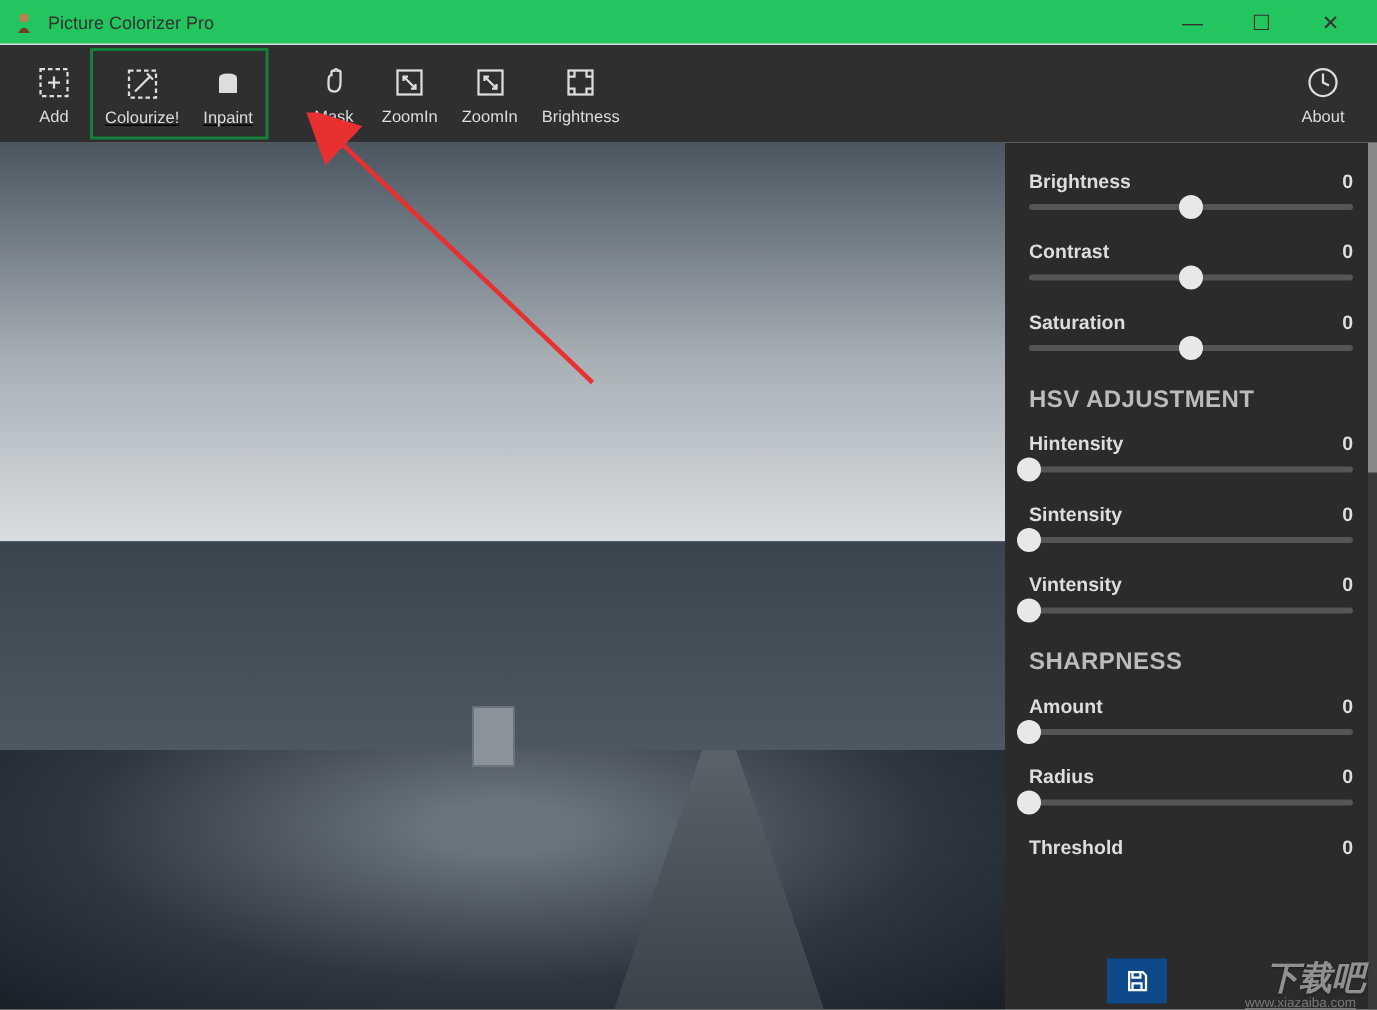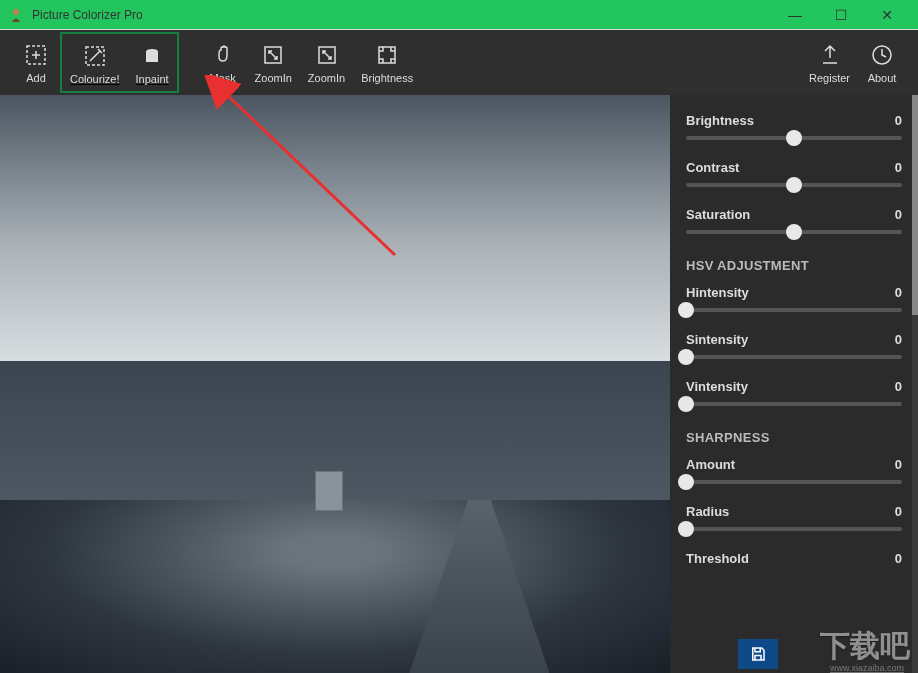--- a/index.html
+++ b/index.html
@@ -27,27 +27,27 @@
 .pier { position: absolute; bottom: 0; right: 18%; width: 140px; height: 30%; background: linear-gradient(to top, #3a424a 0%, #5a626a 100%); clip-path: polygon(42% 0%, 58% 0%, 100% 100%, 0% 100%); }
 .cabin { position: absolute; top: 65%; left: 47%; width: 28px; height: 40px; background: #8a929a; border: 1px solid #6a727a; }
 
 .arrow-annotation { position: absolute; top: 75px; left: 115px; pointer-events: none; }
 
 .side-panel { width: 248px; background: #2b2b2b; color: #ddd; padding: 12px 0 0 0; overflow-y: hidden; position: relative; }
 .slider-row { padding: 6px 16px 14px 16px; }
 .slider-header { display: flex; justify-content: space-between; font-size: 13px; margin-bottom: 8px; font-weight: 600; }
 .slider-track { position: relative; height: 4px; background: #555; border-radius: 2px; }
 .slider-thumb { position: absolute; top: -6px; width: 16px; height: 16px; background: #e8e8e8; border-radius: 50%; margin-left: -8px; }
-.section-header { font-size: 13px; font-weight: 700; color: #bbb; padding: 10px 12px 6px 16px; letter-spacing: 0.3px; }
+.section-header { font-size: 16px; font-weight: 700; color: #bbb; padding: 10px 12px 6px 16px; letter-spacing: 0.3px; }
 
 .bottom-actions { position: absolute; bottom: 4px; right: 140px; display: flex; gap: 10px; }
 .action-btn { width: 40px; height: 30px; background: #0e4a8a; display: flex; align-items: center; justify-content: center; cursor: pointer; }
 .action-btn svg { stroke: #fff; fill: none; stroke-width: 2; }
 
-.watermark { position: absolute; bottom: 6px; right: 8px; font-size: 30px; font-weight: 800; color: rgba(255,255,255,0.5); text-shadow: 0 1px 2px rgba(0,0,0,0.3); }
+.watermark { position: absolute; bottom: 6px; right: 8px; font-size: 22px; font-weight: 800; color: rgba(255,255,255,0.5); text-shadow: 0 1px 2px rgba(0,0,0,0.3); font-style: italic; }
 .watermark-sub { position: absolute; bottom: 0; right: 14px; font-size: 9px; color: rgba(255,255,255,0.35); text-decoration: underline; }
 
 .vscroll { position: absolute; right: 0; top: 95px; bottom: 0; width: 6px; background: #3a3a3a; }
 .vscroll-thumb { position: absolute; top: 0; width: 6px; height: 220px; background: #888; }
 </style>
 </head>
 <body>
 
 <div class="titlebar">
   <span class="app-icon">
@@ -131,28 +131,20 @@
         </svg>
       </span>
     <span>Brightness</span>
   </div>
 
   <div class="tool-spacer"></div>
 
   <div class="tool-btn">
     <span class="icon">
         <svg viewBox="0 0 24 24" width="24" height="24">
-          <path d="M12 3 L12 15 M7 8 L12 3 L17 8 M5 20 L19 20"></path>
-        </svg>
-      </span>
-    <span>Register</span>
-  </div>
-  <div class="tool-btn">
-    <span class="icon">
-        <svg viewBox="0 0 24 24" width="24" height="24">
           <circle cx="12" cy="12" r="9"></circle>
           <path d="M12 6 L12 12 L16 14"></path>
         </svg>
       </span>
     <span>About</span>
   </div>
 </div>
 
 <div class="main-area">
   <div class="canvas-area">

